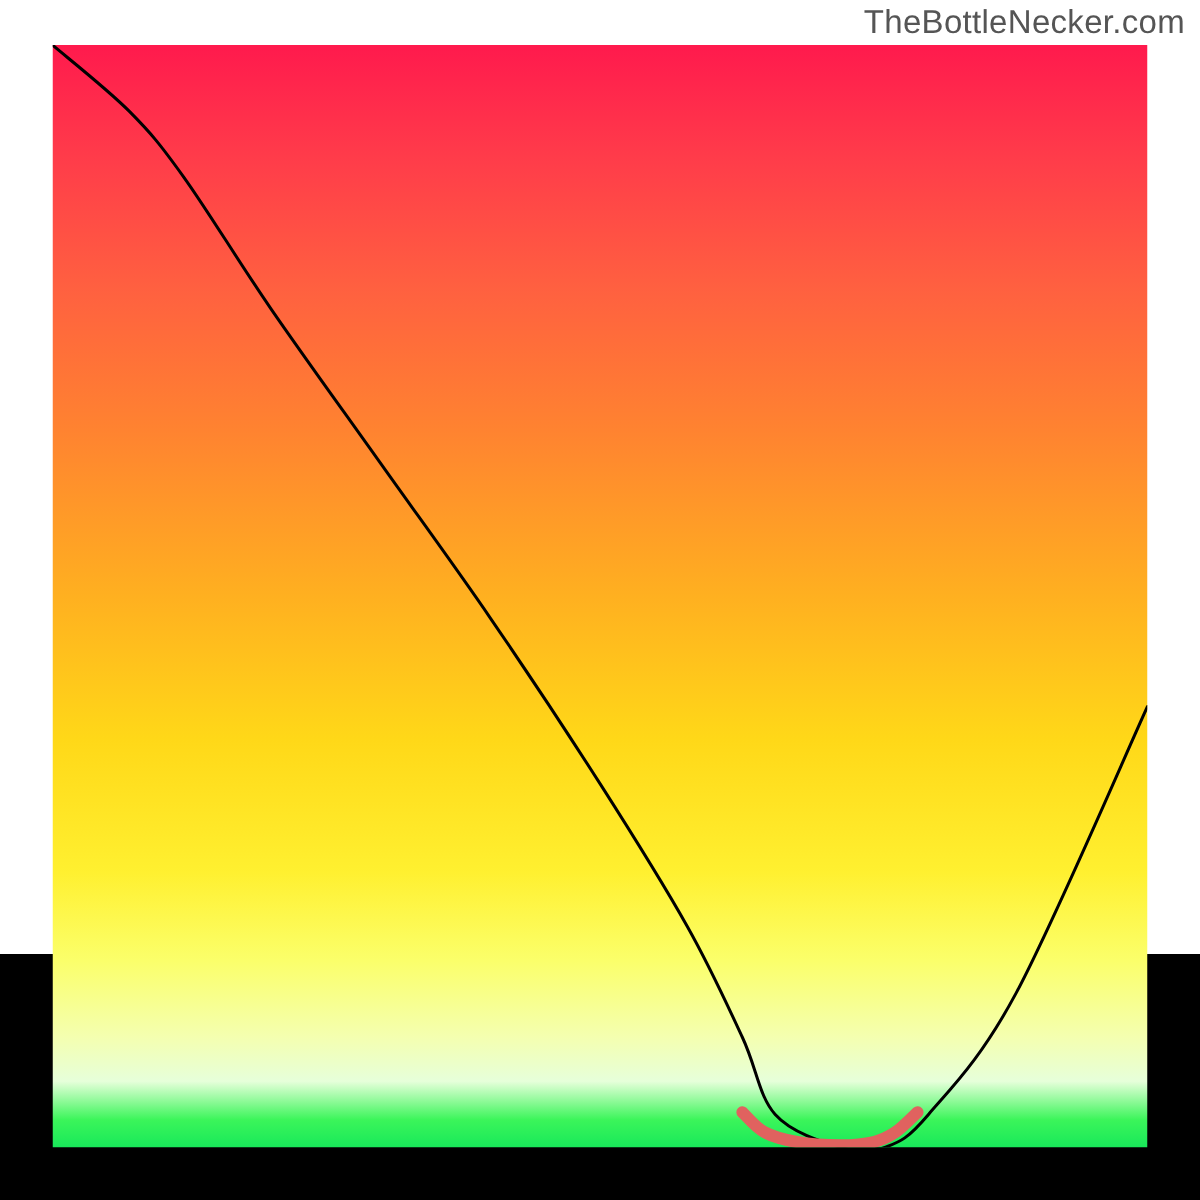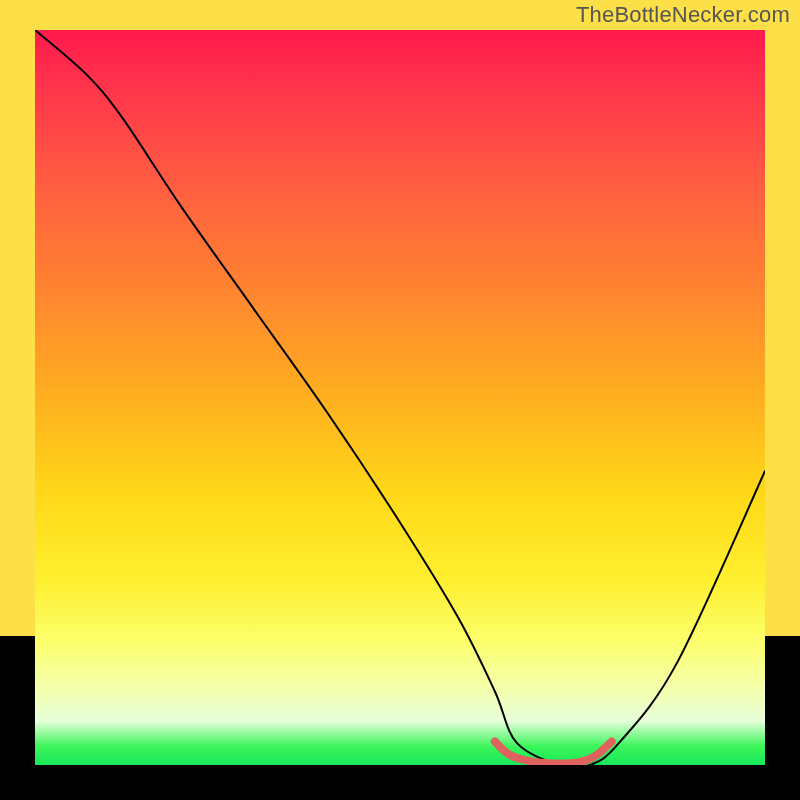--- a/index.html
+++ b/index.html
@@ -8,21 +8,21 @@
     background: #000;
     width: 800px;
     height: 800px;
     overflow: hidden;
     font-family: Arial, Helvetica, sans-serif;
   }
   .frame {
     position: relative;
     width: 800px;
     height: 636px;
-    background: #fde047;
+    background: #ffffff;
   }
   .watermark {
     position: absolute;
     top: 2px;
     right: 10px;
     color: #555;
     font-size: 22px;
     font-weight: 500;
     letter-spacing: 0.2px;
   }

